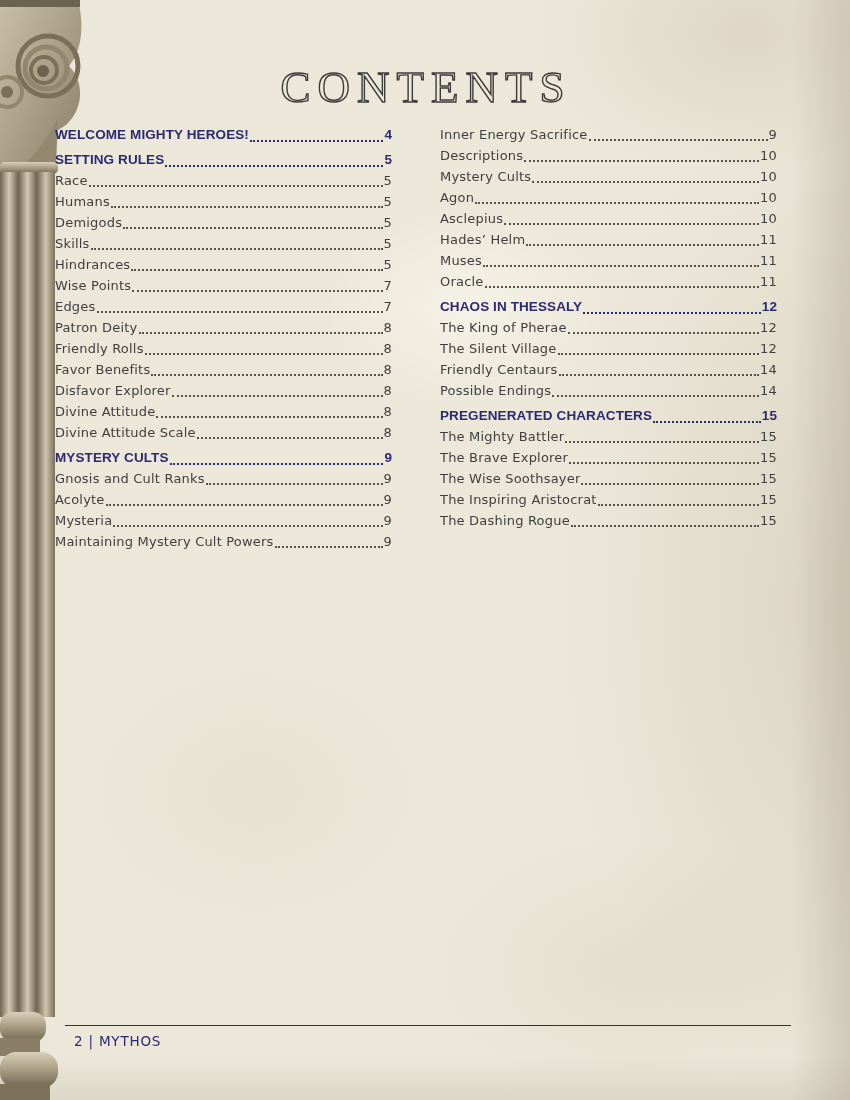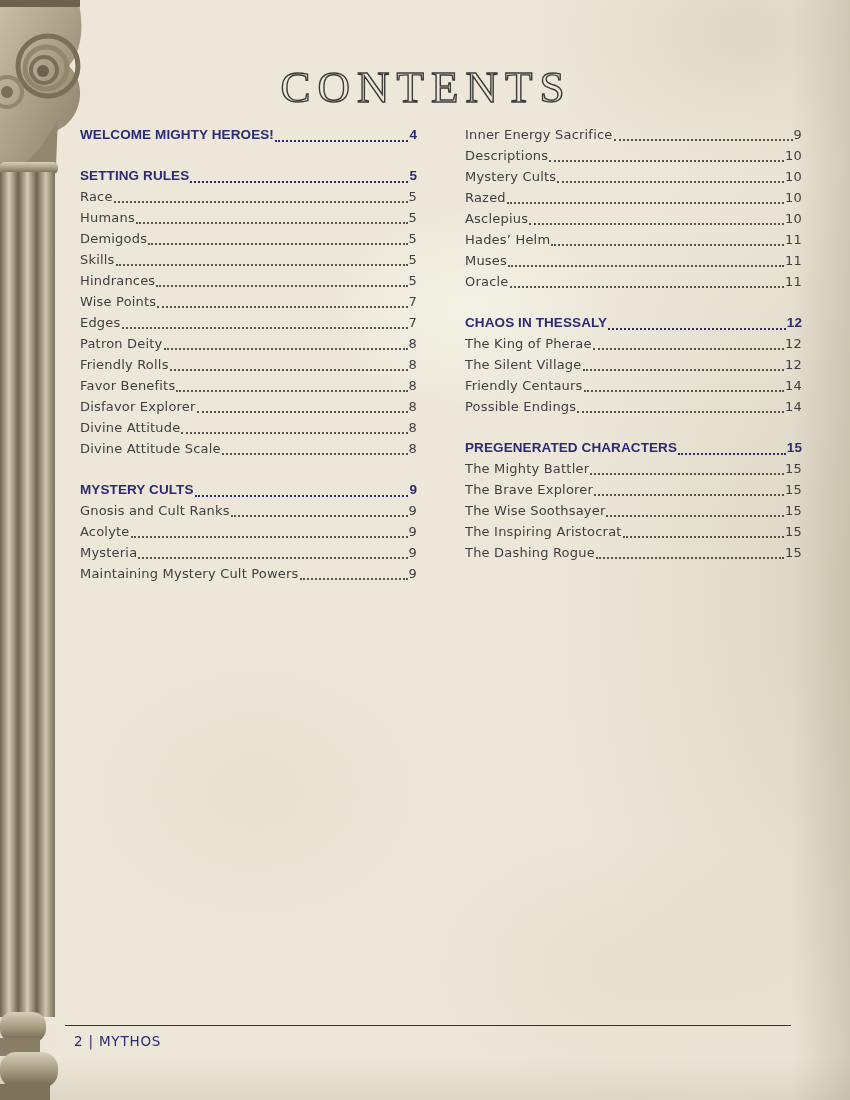--- a/index.html
+++ b/index.html
@@ -27,41 +27,41 @@
   .title-wrap {
     position: absolute;
     left: 64px;
     top: 58px;
     width: 724px;
     text-align: center;
   }
 
   .toc {
     position: absolute;
-    left: 80px;
+    left: 55px;
     top: 124px;
     width: 722px;
     display: flex;
     gap: 48px;
   }
   .toc-col { width: 341px; }
 
   .toc-row {
     display: flex;
     align-items: baseline;
     height: 21px;
     line-height: 21px;
     font-size: 13px;
     color: #3f3f3f;
     letter-spacing: 0.2px;
     white-space: nowrap;
     cursor: pointer;
   }
   .toc-row.heading {
-    margin-top: 20px;
+    margin-top: 4px;
     color: #2b2a72;
     font-family: "Liberation Sans", sans-serif;
     font-weight: 700;
     font-size: 13.5px;
     letter-spacing: 0.1px;
   }
   .toc-col .toc-row:first-child { margin-top: 0; }
 
   .toc-row .lbl { flex: 0 0 auto; }
   .toc-row .leader {
@@ -259,21 +259,21 @@
           <span class="lbl">Descriptions</span>
           <span class="leader"></span>
           <span class="pg">10</span>
         </div>
         <div class="toc-row entry">
           <span class="lbl">Mystery Cults</span>
           <span class="leader"></span>
           <span class="pg">10</span>
         </div>
         <div class="toc-row entry">
-          <span class="lbl">Razed</span>
+          <span class="lbl">Agon</span>
           <span class="leader"></span>
           <span class="pg">10</span>
         </div>
         <div class="toc-row entry">
           <span class="lbl">Asclepius</span>
           <span class="leader"></span>
           <span class="pg">10</span>
         </div>
         <div class="toc-row entry">
           <span class="lbl">Hades’ Helm</span>

